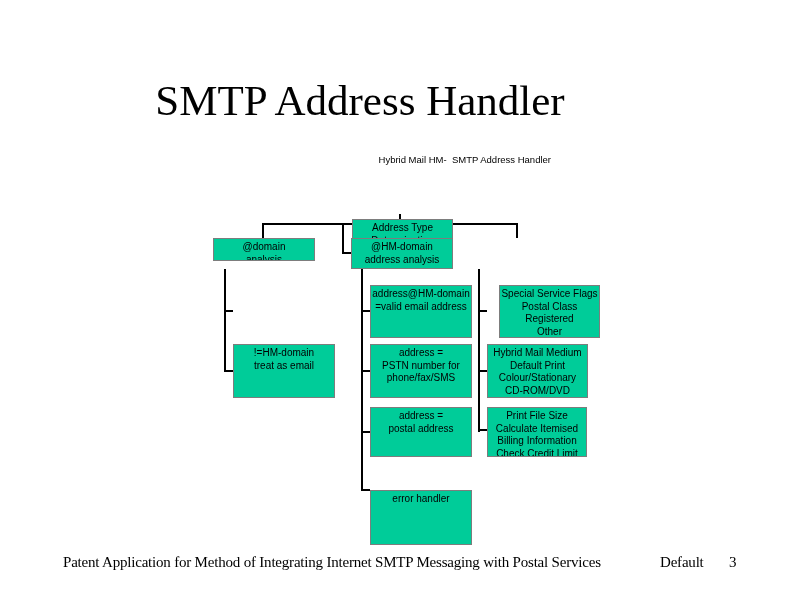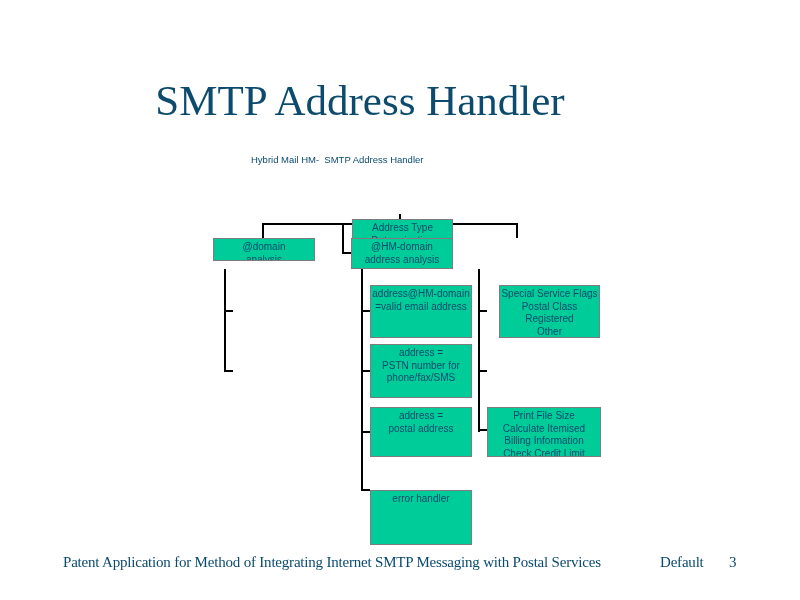--- a/index.html
+++ b/index.html
@@ -2,36 +2,36 @@
 <html><head>
 <meta charset="utf-8">
 <style>
   html, body { margin: 0; padding: 0; background: #ffffff; }
   #slide {
     position: relative;
     width: 800px; height: 600px;
     background: #ffffff;
     overflow: hidden;
     font-family: "Liberation Sans", sans-serif;
-    color: #0c4a6e;
+    color: #000000;
   }
   #title {
     position: absolute;
     left: 60px; top: 76px; width: 600px;
     text-align: center;
     font-family: "Liberation Serif", serif;
     font-size: 43px;
     line-height: 50px;
     font-weight: 400;
     white-space: nowrap;
   }
   #subtitle {
     position: absolute;
     left: 251px; top: 153px; width: 300px;
-    text-align: left;
+    text-align: right;
     font-size: 9.5px;
     line-height: 14px;
     white-space: pre;
   }
   .box {
     position: absolute;
     box-sizing: border-box;
     background: #00CC99;
     border: 1px solid #7d7d7d;
     text-align: center;
@@ -49,21 +49,21 @@
   #n-hm-domain-analysis { left: 351px; top: 238px; width: 102px; height: 31px; }
   #n-additional-checks { left: 467px; top: 238px; width: 101px; height: 31px; }
   #n-hm-domain-continue { left: 233px; top: 285px; width: 102px; height: 53px; }
   #n-not-hm-domain { left: 233px; top: 344px; width: 102px; height: 54px; }
   #n-valid-email { left: 370px; top: 285px; width: 102px; height: 53px; }
   #n-pstn-number { left: 370px; top: 344px; width: 102px; height: 54px; }
   #n-postal-address { left: 370px; top: 407px; width: 102px; height: 50px; }
   #n-error-handler { left: 370px; top: 463px; width: 102px; height: 55px; margin-top: 27px; }
   #n-special-service-flags { left: 487px; top: 285px; width: 101px; height: 53px; margin-left: 12px; }
   #n-hybrid-mail-medium { left: 487px; top: 344px; width: 101px; height: 54px; }
-  #n-print-file-size { left: 487px; top: 407px; width: 114px; height: 50px; }
+  #n-print-file-size { left: 487px; top: 407px; width: 100px; height: 50px; }
 
   
   #c-root-drop      { left: 399px; top: 214px; width: 2px;   height: 10px; }
   #c-main-h         { left: 262px; top: 223px; width: 256px; height: 2px; }
   #c-left-drop      { left: 262px; top: 223px; width: 2px;   height: 15px; }
   #c-right-drop     { left: 516px; top: 223px; width: 2px;   height: 15px; }
   #c-mid-elbow-v    { left: 342px; top: 223px; width: 2px;   height: 31px; }
   #c-mid-elbow-h    { left: 342px; top: 252px; width: 9px;   height: 2px; }
   #c-hang-left-v    { left: 224px; top: 269px; width: 2px;   height: 103px; }
   #c-stub-l1        { left: 224px; top: 310px; width: 9px;   height: 2px; }
@@ -117,32 +117,38 @@
   <div class="line" id="c-stub-r1"></div>
   <div class="line" id="c-stub-r2"></div>
   <div class="line" id="c-stub-r3"></div>
 
   <div class="box" id="n-address-type">Address Type
 Determination</div>
   <div class="box" id="n-domain-analysis">@domain
 analysis</div>
   <div class="box" id="n-hm-domain-analysis">@HM-domain
 address analysis</div>
+  <div class="box" id="n-not-hm-domain">!=HM-domain
+treat as email</div>
   <div class="box" id="n-valid-email">address@HM-domain
 =valid email address</div>
   <div class="box" id="n-pstn-number">address =
 PSTN number for
 phone/fax/SMS</div>
   <div class="box" id="n-postal-address">address =
 postal address</div>
   <div class="box" id="n-error-handler">error handler</div>
   <div class="box" id="n-special-service-flags">Special Service Flags
 Postal Class
 Registered
 Other</div>
+  <div class="box" id="n-hybrid-mail-medium">Hybrid Mail Medium
+Default Print
+Colour/Stationary
+CD-ROM/DVD</div>
   <div class="box" id="n-print-file-size">Print File Size
 Calculate Itemised
 Billing Information
 Check Credit Limit</div>
 
   <div id="footer">
     <span class="caption">Patent Application for Method of Integrating Internet SMTP Messaging with Postal Services</span>
     <span class="fig-label">Default</span>
     <span class="fig-num">3</span>
   </div>

